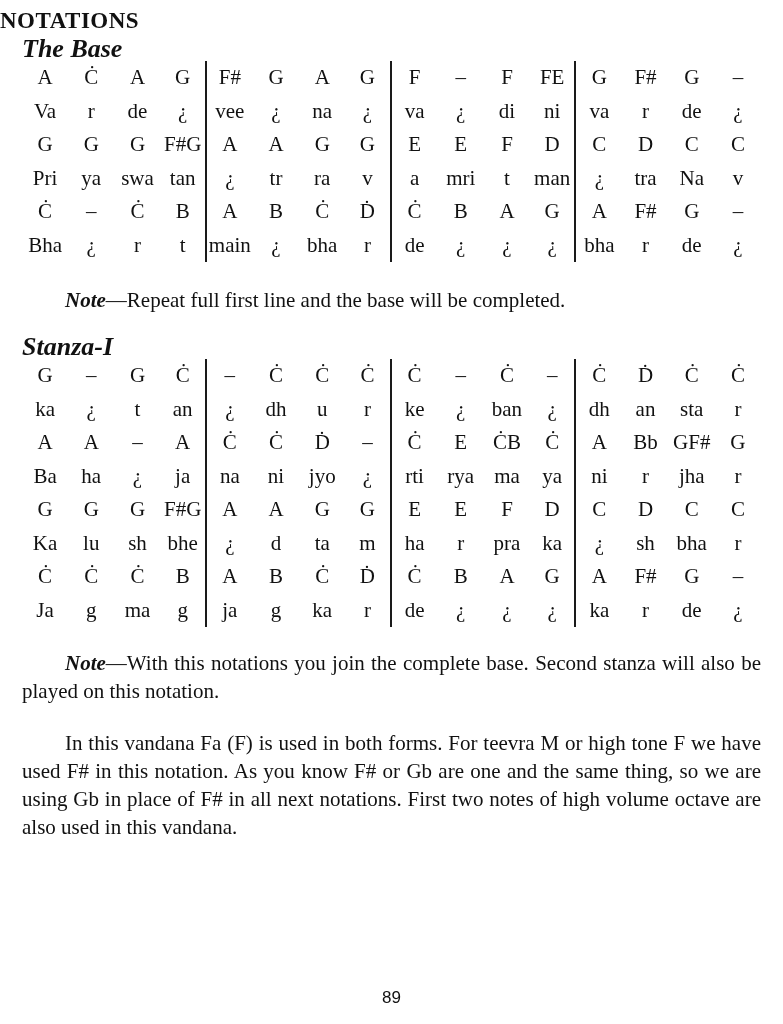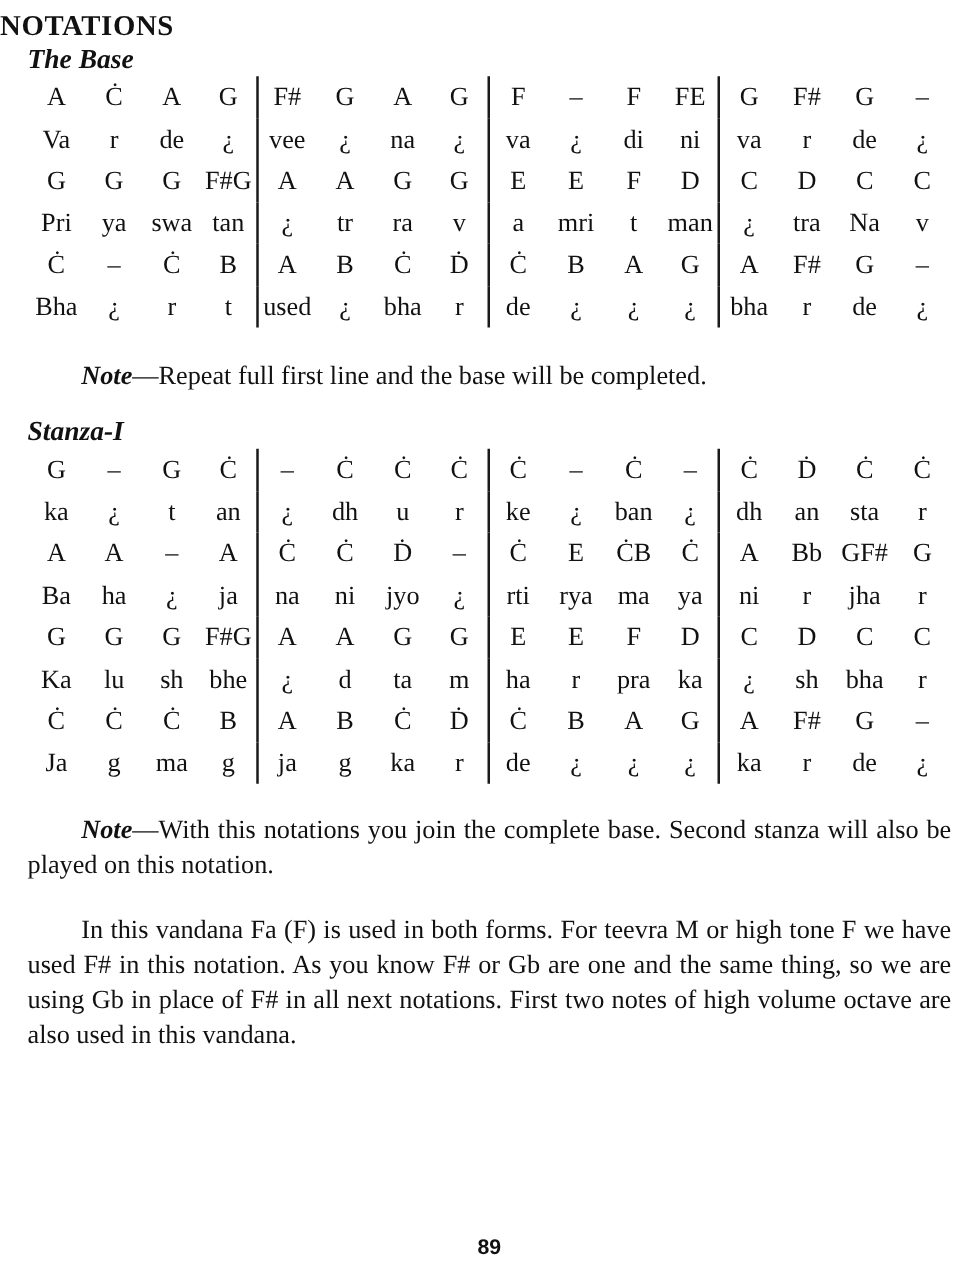--- a/index.html
+++ b/index.html
@@ -17,21 +17,21 @@
     text-align: left;
     font-weight: bold;
     font-size: 23px;
     letter-spacing: 0.5px;
     height: 32px;
   }
   .section-heading {
     margin: 0 22px;
     font-weight: bold;
     font-style: italic;
-    font-size: 22px;
+    font-size: 26px;
     height: 25px;
   }
   .section-heading.base { margin-top: 2px; }
   .section-heading.stanza { margin-top: 18px; }
   .notation-table { margin: 2px 22px 0 22px; }
   .n-row {
     display: grid;
     grid-template-columns: repeat(16, 1fr);
     height: 33.5px;
   }
@@ -54,21 +54,21 @@
   .note-para.first { margin-top: 24px; }
   .note-para.second { margin-top: 22px; }
   .body-para { margin-top: 24px; }
   .note-label { font-weight: bold; font-style: italic; }
   .page-number {
     position: absolute;
     left: 0; right: 0;
     bottom: 16px;
     text-align: center;
     font-family: "Liberation Sans", "DejaVu Sans", sans-serif;
-    font-weight: bold;
+    font-weight: normal;
     font-size: 17px;
   }
 </style>
 </head>
 <body>
 
 <div class="title">NOTATIONS</div>
 
 <div class="section-heading base">The Base</div>
 
@@ -161,21 +161,21 @@
       <span class="n-cell">A</span>
       <span class="n-cell">F#</span>
       <span class="n-cell">G</span>
       <span class="n-cell">–</span>
     </div>
     <div class="n-row">
       <span class="n-cell">Bha</span>
       <span class="n-cell">¿</span>
       <span class="n-cell">r</span>
       <span class="n-cell sep">t</span>
-      <span class="n-cell">used</span>
+      <span class="n-cell">main</span>
       <span class="n-cell">¿</span>
       <span class="n-cell">bha</span>
       <span class="n-cell sep">r</span>
       <span class="n-cell">de</span>
       <span class="n-cell">¿</span>
       <span class="n-cell">¿</span>
       <span class="n-cell sep">¿</span>
       <span class="n-cell">bha</span>
       <span class="n-cell">r</span>
       <span class="n-cell">de</span>

